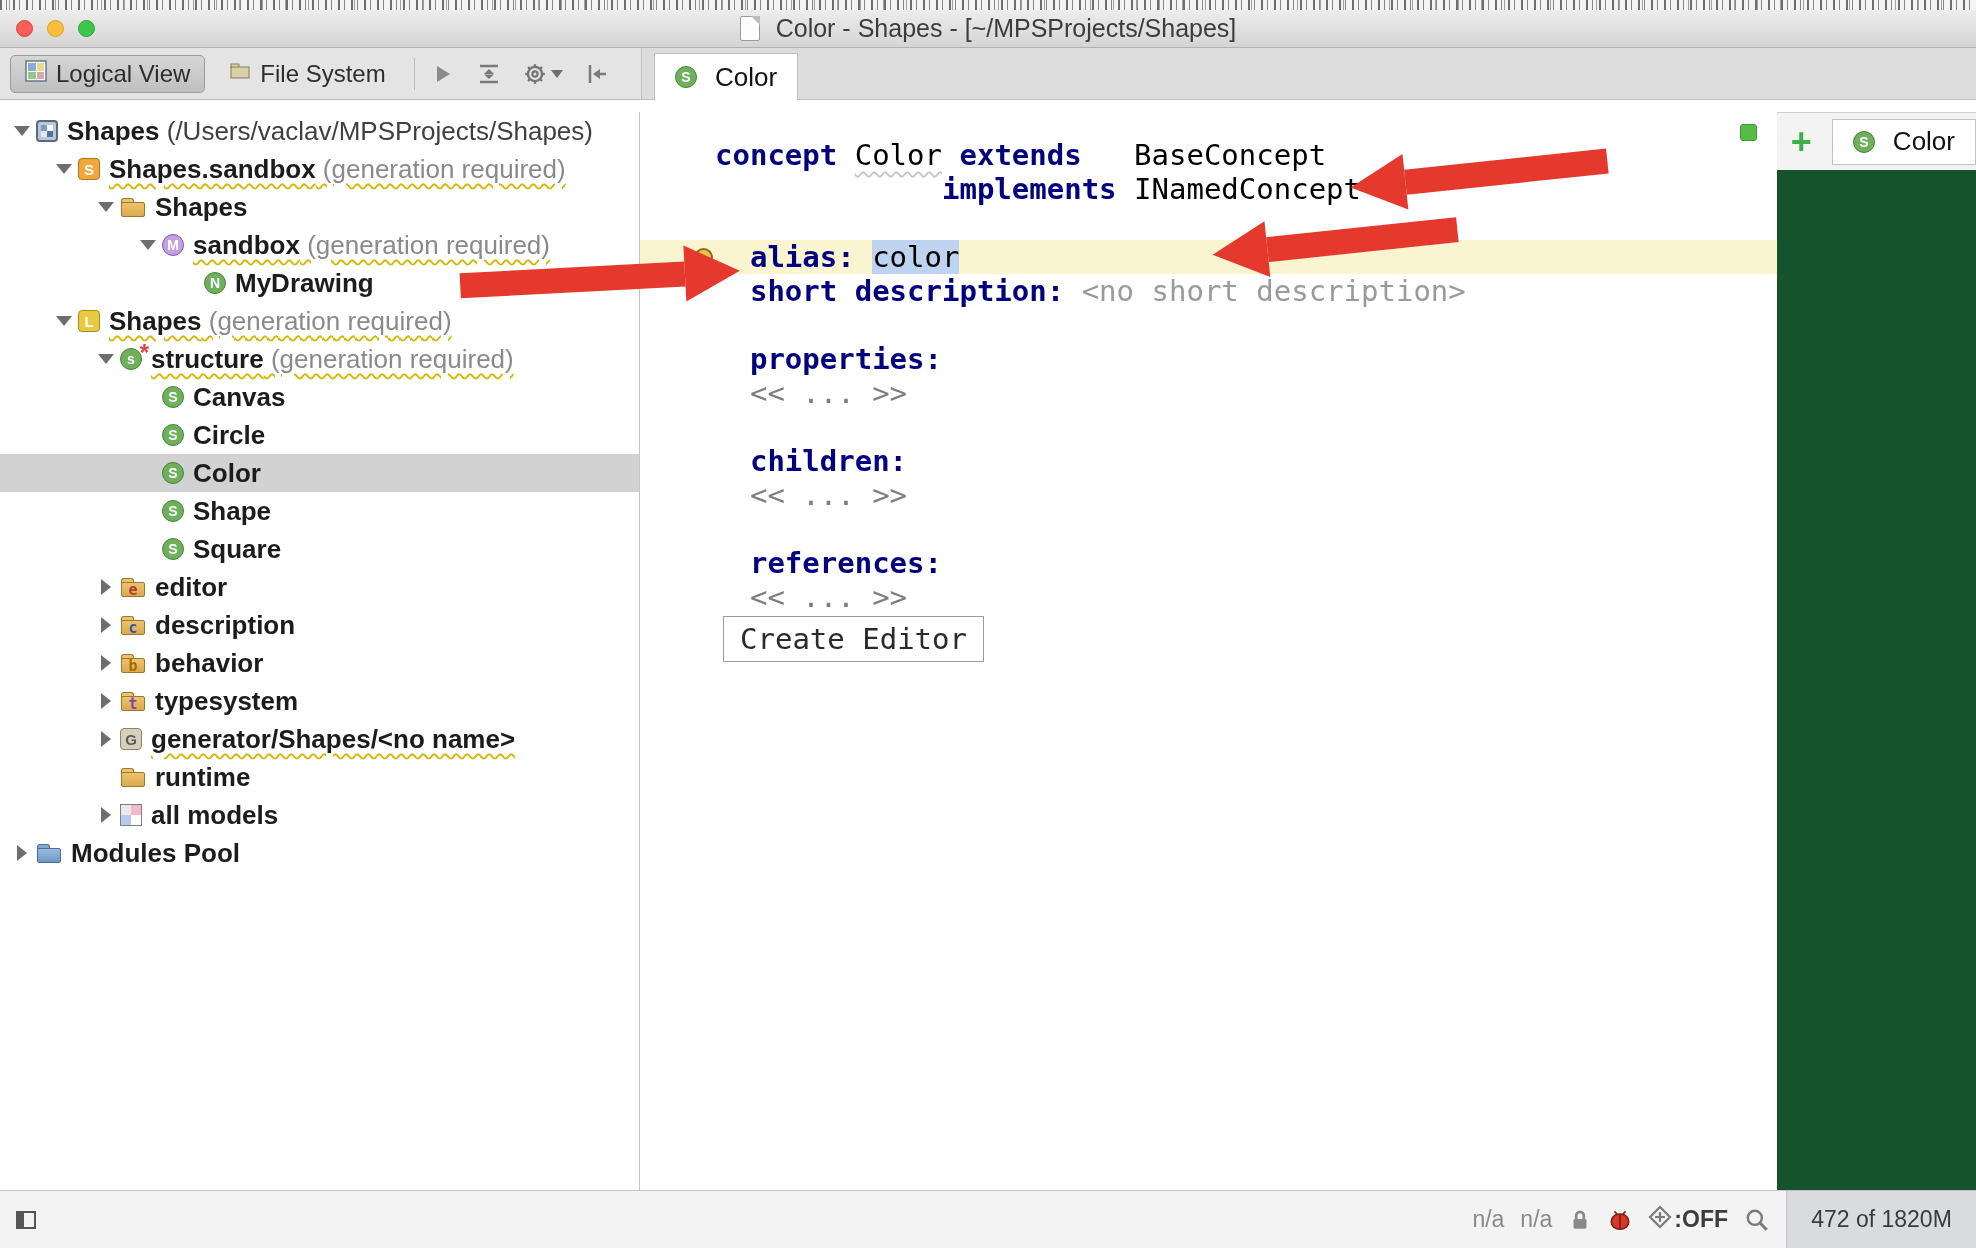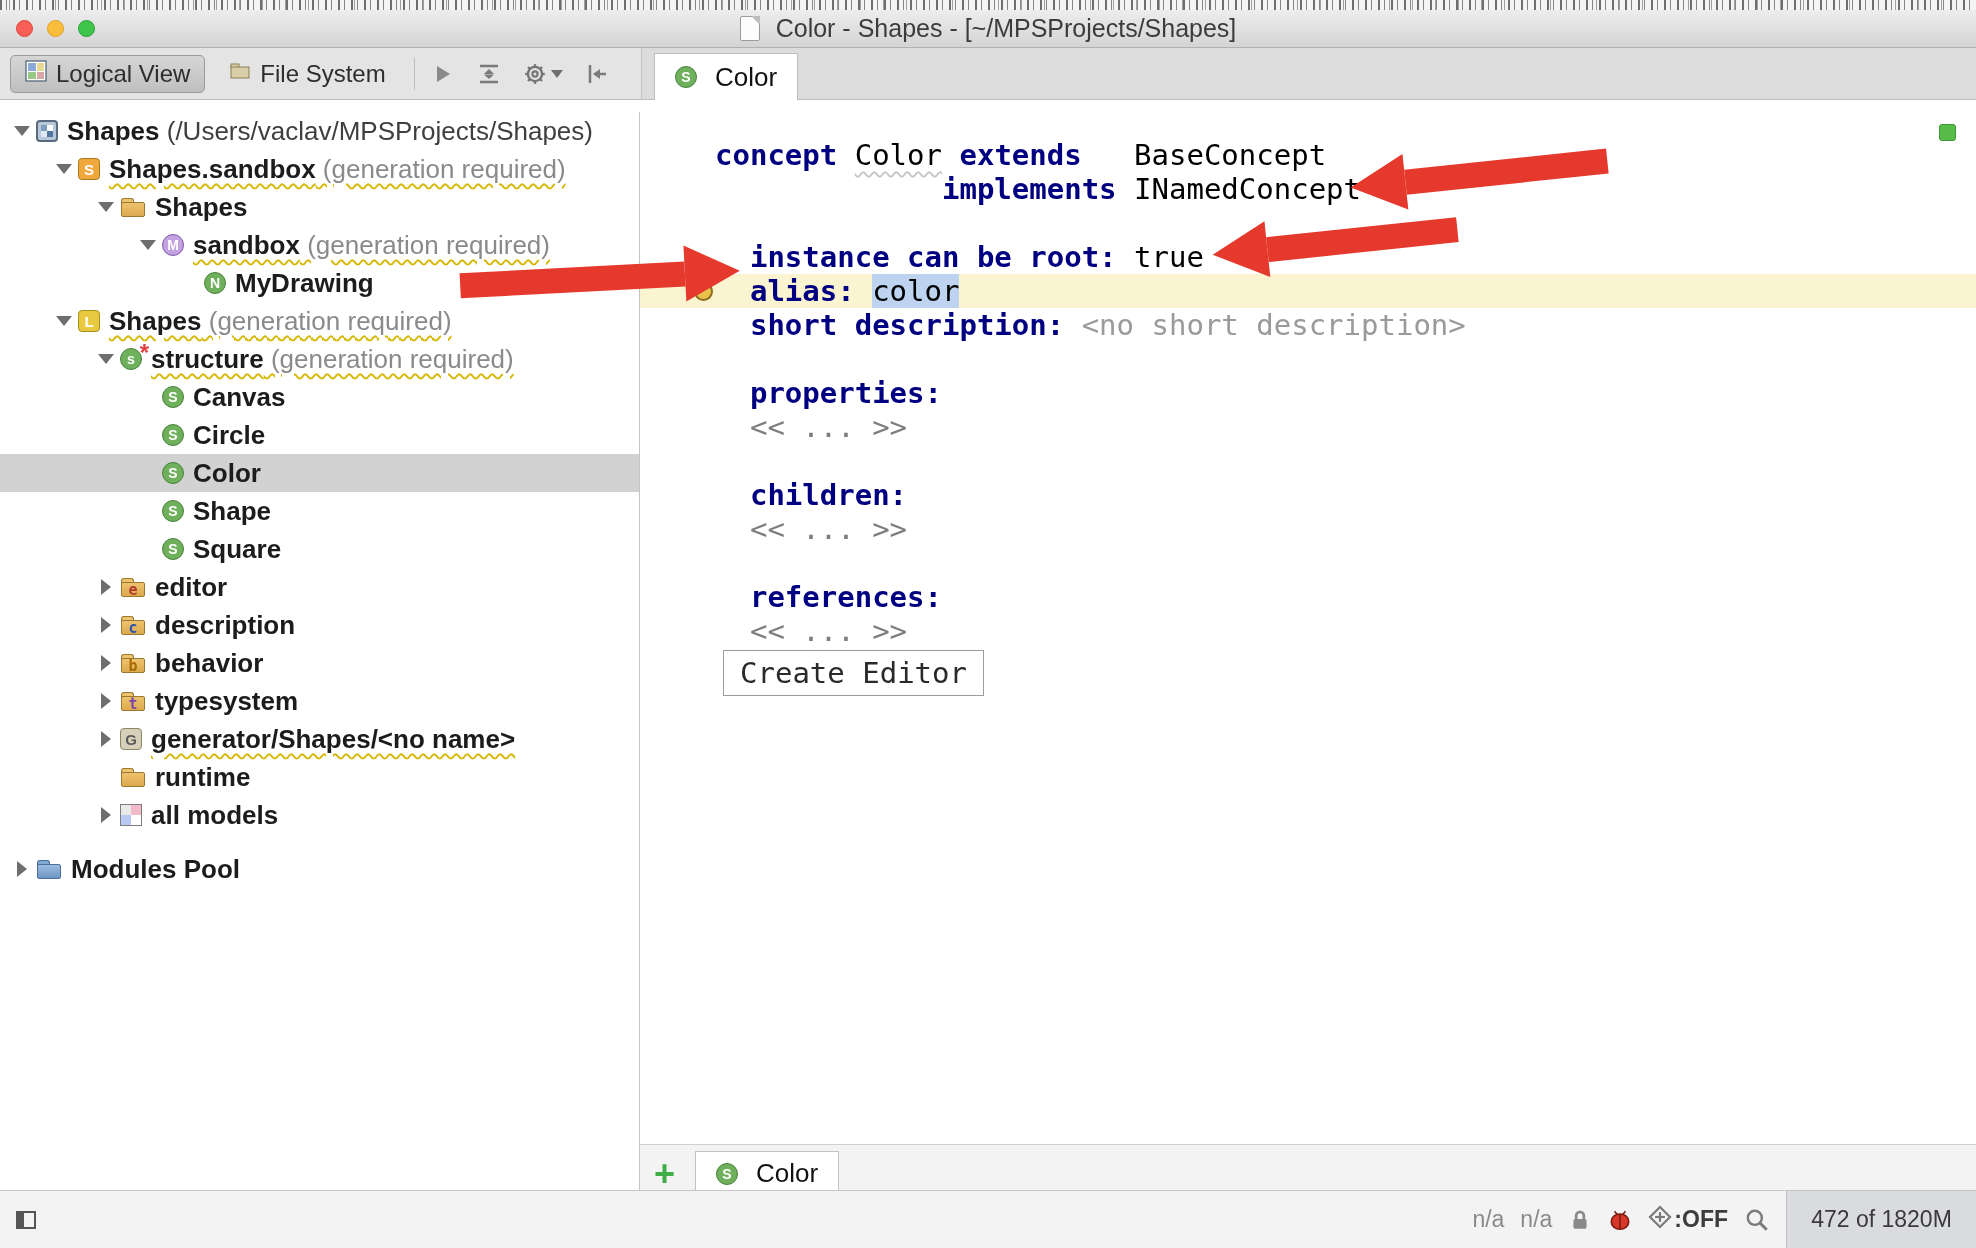--- a/index.html
+++ b/index.html
@@ -39,21 +39,21 @@
   .caret{width:0;height:0;border-left:6px solid transparent;border-right:6px solid transparent;
     border-top:8px solid #6e6e6e;margin-left:4px}
 
   .tabstrip{position:absolute;left:641px;top:0;bottom:0;right:0;background:#dcdcdc;border-left:1px solid #c2c2c2}
   .etab{position:absolute;left:12px;top:5px;bottom:-1px;display:flex;align-items:center;gap:9px;
     background:#fff;border:1px solid #bdbdbd;border-bottom:none;padding:0 20px;font-size:26px;color:#111;z-index:5}
 
   
   .main{position:absolute;top:112px;left:0;right:0;height:1090px;display:flex}
   .tree{width:640px;flex:none;background:#fff;border-right:1px solid #c4c4c4;overflow:hidden;position:relative}
-  .editor-col{flex:1;min-width:0;display:flex;flex-direction:column;background:#14532d;position:relative}
+  .editor-col{flex:1;min-width:0;display:flex;flex-direction:row;background:#14532d;position:relative}
 
   
   .trow{height:38px;display:flex;align-items:center;font-size:26px;color:#1c1c1c;white-space:pre}
   .trow.sel{background:#d2d2d2}
   .tarrow{width:28px;flex:none;display:flex;align-items:center;justify-content:center}
   .tarrow.down::before{content:"";border-left:8px solid transparent;border-right:8px solid transparent;border-top:10px solid #6e6e6e}
   .tarrow.right::before{content:"";border-top:8px solid transparent;border-bottom:8px solid transparent;border-left:10px solid #6e6e6e}
   .tlabel{font-weight:bold;white-space:pre}
   .tsuffix{color:#8a8a8a;font-weight:normal;white-space:pre}
   .tsuffix.path{color:#3f3f3f}
@@ -232,29 +232,28 @@
         <div class="trow sel" style="padding-left: 134px;"><span class="tarrow"></span><span class="ti ic-rnd green"><span class="it">S</span></span><span class="tlabel">Color</span></div>
         <div class="trow" style="padding-left: 134px;"><span class="tarrow"></span><span class="ti ic-rnd green"><span class="it">S</span></span><span class="tlabel">Shape</span></div>
         <div class="trow" style="padding-left: 134px;"><span class="tarrow"></span><span class="ti ic-rnd green"><span class="it">S</span></span><span class="tlabel">Square</span></div>
         <div class="trow" style="padding-left: 92px;"><span class="tarrow right"></span><span class="ti ic-folder"><span class="it" style="color: rgb(179, 58, 46);">e</span></span><span class="tlabel">editor</span></div>
         <div class="trow" style="padding-left: 92px;"><span class="tarrow right"></span><span class="ti ic-folder"><span class="it" style="color: rgb(45, 86, 176);">c</span></span><span class="tlabel">description</span></div>
         <div class="trow" style="padding-left: 92px;"><span class="tarrow right"></span><span class="ti ic-folder"><span class="it" style="color: rgb(168, 106, 0);">b</span></span><span class="tlabel">behavior</span></div>
         <div class="trow" style="padding-left: 92px;"><span class="tarrow right"></span><span class="ti ic-folder"><span class="it" style="color: rgb(122, 68, 170);">t</span></span><span class="tlabel">typesystem</span></div>
         <div class="trow" style="padding-left: 92px;"><span class="tarrow right"></span><span class="ti ic-sq gray"><span class="it">G</span></span><span class="tlabel wavy">generator/Shapes/&lt;no name&gt;</span></div>
         <div class="trow" style="padding-left: 92px;"><span class="tarrow"></span><span class="ti ic-folder"></span><span class="tlabel">runtime</span></div>
         <div class="trow" style="padding-left: 92px;"><span class="tarrow right"></span><span class="ti ic-models"></span><span class="tlabel">all models</span></div>
-        <div class="trow" style="padding-left: 8px; margin-top: 16px;"><span class="tarrow right"></span><span class="ti ic-pool"></span><span class="tlabel">Modules Pool</span></div>
+        <div class="trow" style="padding-left: 8px;"><span class="tarrow right"></span><span class="ti ic-pool"></span><span class="tlabel">Modules Pool</span></div>
       </div>
     <div class="editor-col">
       <div class="editor">
         <div class="gok"></div>
         <div class="line"><span class="kw">concept </span><span class="cname">Color</span><span class="kw"> extends</span><span class="pl">   BaseConcept</span></div>
         <div class="line"><span class="kw">             implements</span><span class="pl"> INamedConcept</span></div>
         <div class="line"></div>
-        <div class="line"><span class="kw">  instance can be root:</span><span class="pl"> true</span></div>
         <div class="line hl"><span class="kw">  alias: </span><span class="pl sel-val">color</span></div>
         <div class="line"><span class="kw">  short description:</span><span class="muted1"> &lt;no short description&gt;</span></div>
         <div class="line"></div>
         <div class="line"><span class="kw">  properties:</span></div>
         <div class="line"><span class="muted2">  &lt;&lt; ... &gt;&gt;</span></div>
         <div class="line"></div>
         <div class="line"><span class="kw">  children:</span></div>
         <div class="line"><span class="muted2">  &lt;&lt; ... &gt;&gt;</span></div>
         <div class="line"></div>
         <div class="line"><span class="kw">  references:</span></div>

